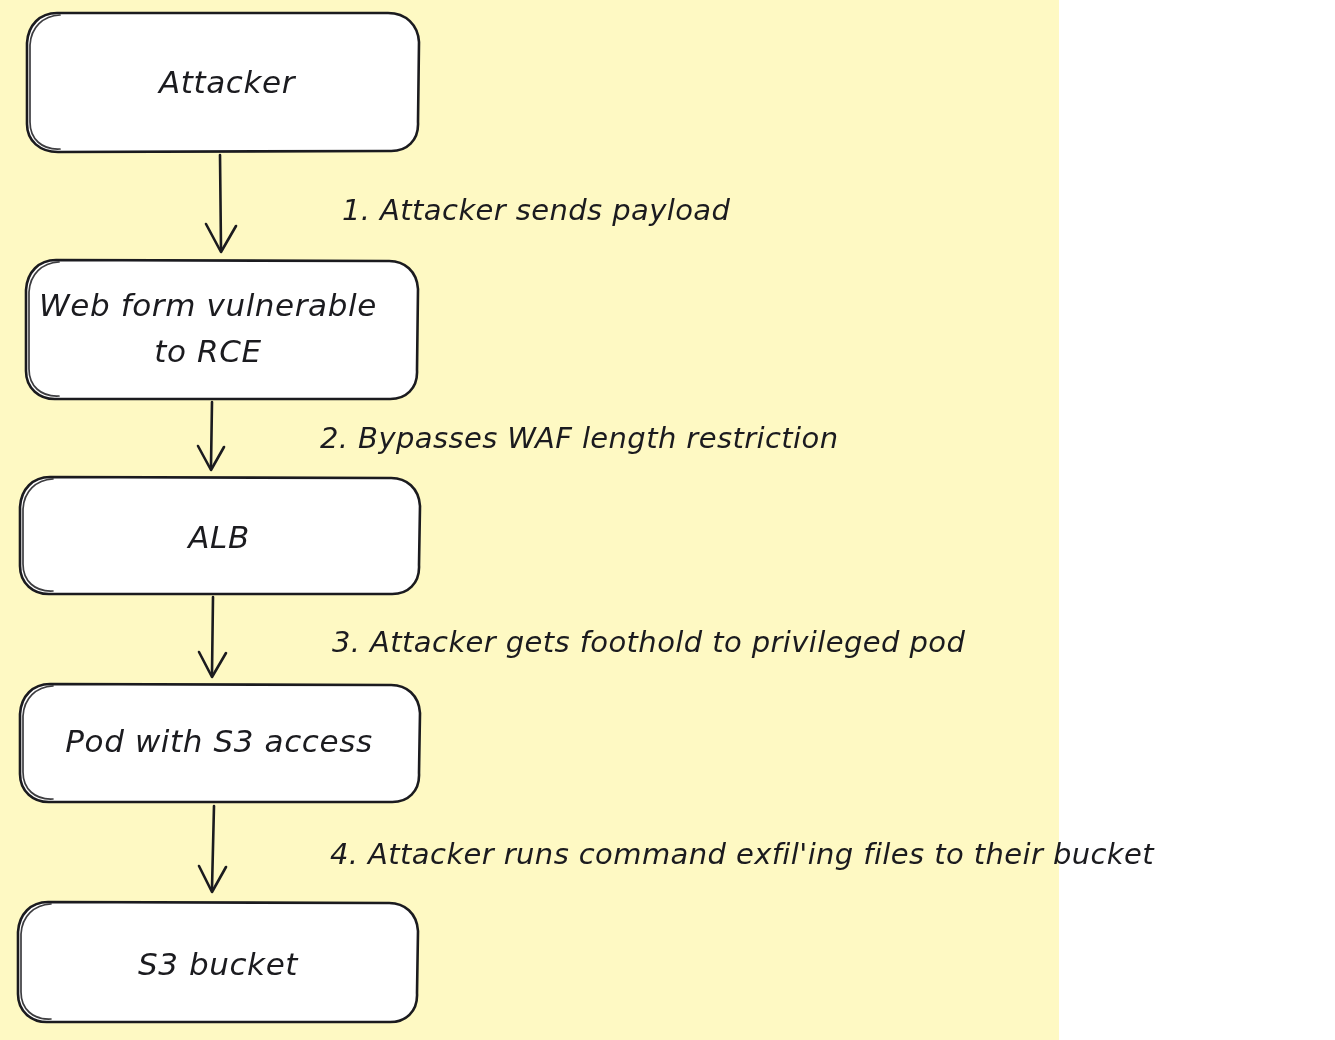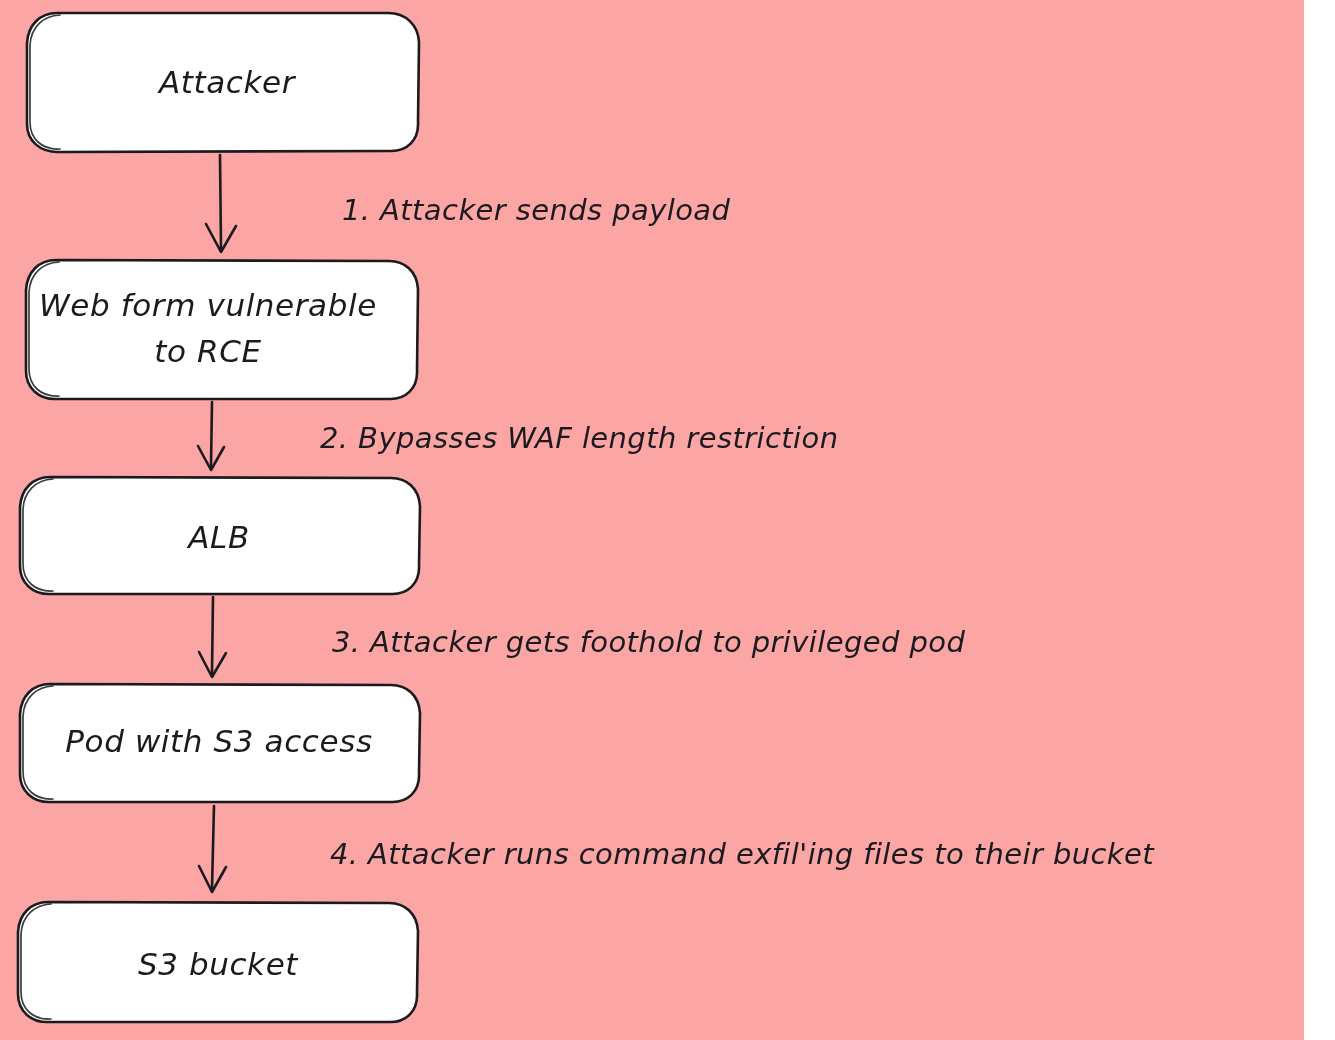--- a/index.html
+++ b/index.html
@@ -8,23 +8,23 @@
     background: #ffffff;
   }
   body {
     width: 1335px;
     height: 1040px;
     overflow: hidden;
     font-family: "DejaVu Sans", sans-serif;
   }
   #canvas {
     position: relative;
-    width: 1304px;
+    width: 1059px;
     height: 1040px;
-    background: #fca5a5;
+    background: #fef9c3;
   }
   svg.diagram {
     position: absolute;
     left: 0;
     top: 0;
     width: 1335px;
     height: 1040px;
     display: block;
   }
   .node-text, .edge-text {

